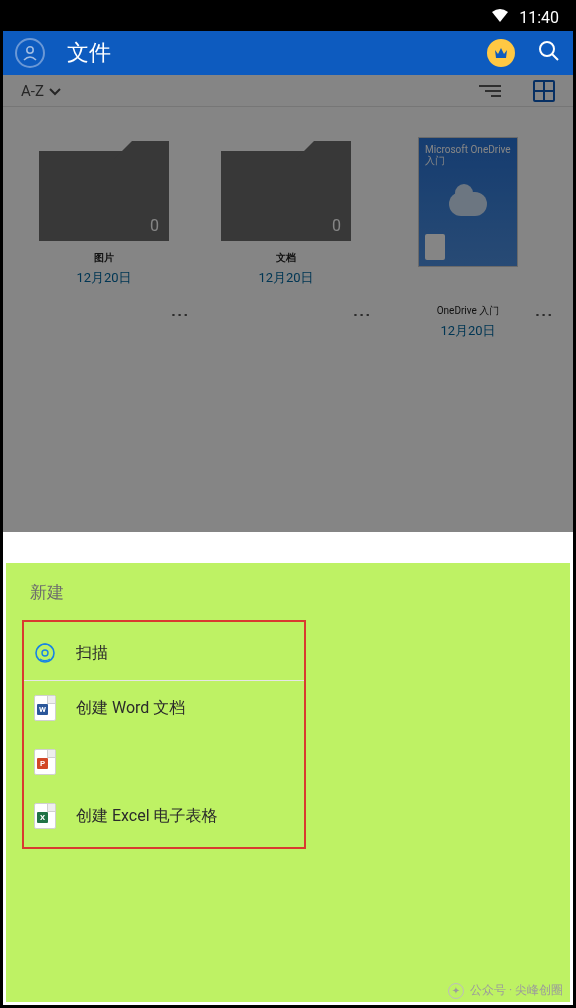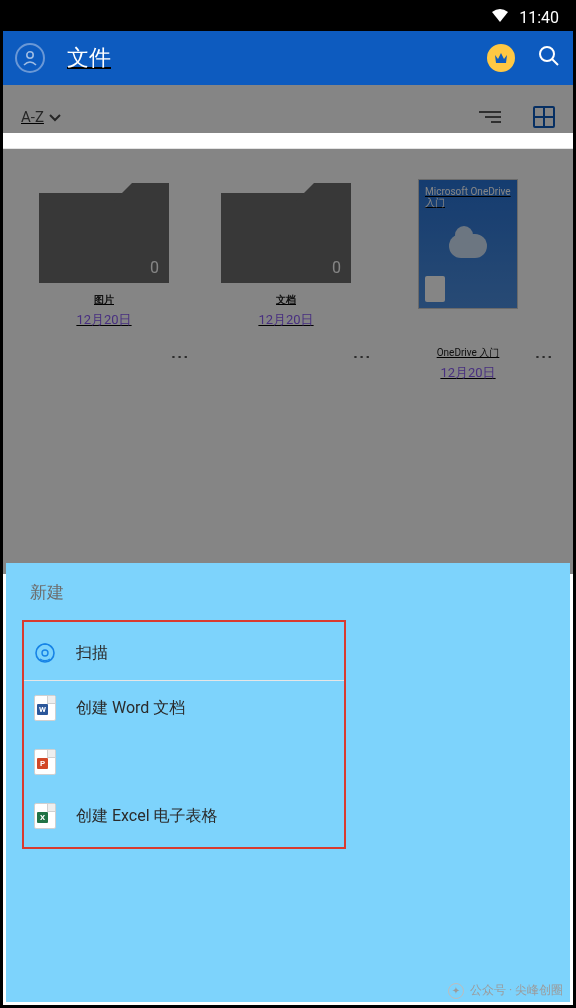--- a/index.html
+++ b/index.html
@@ -10,38 +10,37 @@
     height: 1008px;
     overflow: hidden;
     position: relative;
   }
   .phone-frame {
     border: 3px solid #000;
     width: 576px;
     height: 1008px;
     position: relative;
     background: #fff;
-    text-decoration: underline;
   }
   
   .status-bar {
     height: 28px;
     background: #000;
     color: #fff;
     display: flex;
     justify-content: flex-end;
     align-items: center;
     padding: 0 14px;
     font-size: 16px;
     gap: 10px;
   }
   
   .app-header {
     background: #0d5bbf;
-    height: 54px;
+    height: 44px;
     display: flex;
     align-items: center;
     padding: 0 12px;
     gap: 22px;
     color: #fff;
   }
   .avatar-circle {
     width: 30px; height: 30px;
     border: 2px solid #6a98d6;
     border-radius: 50%;
@@ -59,21 +58,21 @@
   .premium-badge {
     width: 28px; height: 28px;
     background: #ffc843;
     border-radius: 50%;
     display:flex;align-items:center;justify-content:center;
     color:#0d5bbf;font-size:14px;
   }
   .search-icon-svg { width:24px; height:24px; }
   
   .toolbar {
-    height: 64px;
+    height: 32px;
     display:flex;
     align-items:center;
     padding: 0 18px;
     border-bottom:1px solid #e3e3e3;
     gap:10px;
     color:#4a4a4a;
     font-size:15px;
   }
   .toolbar .spacer { flex:1; }
   .sort-btn { display:flex; align-items:center; gap:5px; cursor:pointer;}
@@ -121,50 +120,50 @@
     content:"";
     position:absolute; top:-10px; right:0;
     width:55px; height:18px;
     background:#6b6b6b;
     clip-path: polygon(18px 0, 100% 0, 100% 100%, 0 100%);
   }
   .folder-count {
     position:absolute; bottom:6px; right:10px; color:#fff; font-size:16px;
   }
   .file-name { margin-top:10px; font-size:10px; color:#222; font-weight:600;}
-  .file-date { font-size:13px; color:#8b5cf6; margin-top:4px;}
+  .file-date { font-size:13px; color:#0369a1; margin-top:4px;}
   .item-more { position:absolute; right:-2px; bottom:18px; color:#555; font-size:18px; letter-spacing:-2px; writing-mode:vertical-rl;}
   .doc-card {
     width:100px; height:130px;
     background:linear-gradient(#2974d6,#4d8fe0);
     border:1px solid #ccc;
     position:relative;
     display:flex; flex-direction:column; align-items:center; justify-content:flex-start;
     color:#fff; font-size:8px; padding:6px;
   }
   .doc-card .cloud{
     width:38px;height:24px;background:#cfe2f8;border-radius:14px;margin-top:26px;position:relative;
   }
   .doc-card .cloud::before{content:"";position:absolute;width:18px;height:18px;background:#cfe2f8;border-radius:50%;top:-8px;left:6px;}
   .doc-card .clip{position:absolute;left:6px;bottom:6px;width:20px;height:26px;background:#fff;border-radius:2px;}
   
   .bottom-sheet {
     position:absolute;
     left:3px; right:3px; bottom:3px; top:560px;
-    background:#7dd3fc;
+    background:#bef264;
     z-index:10;
     padding: 18px 0 4px;
   }
   .sheet-title {
     font-size:17px; color:#6d6d6d; padding:0 24px 14px;
   }
   .highlight-box {
     border:2px solid #d93a2f;
     margin: 2px 16px 0 16px;
-    width: 324px;
+    width: 284px;
     padding: 4px 0;
   }
   .menu-item {
     display:flex; align-items:center;
     height:54px;
     padding: 0 8px;
     gap:18px;
     font-size:16px; color:#2b2b2b;
     cursor:pointer;
   }

